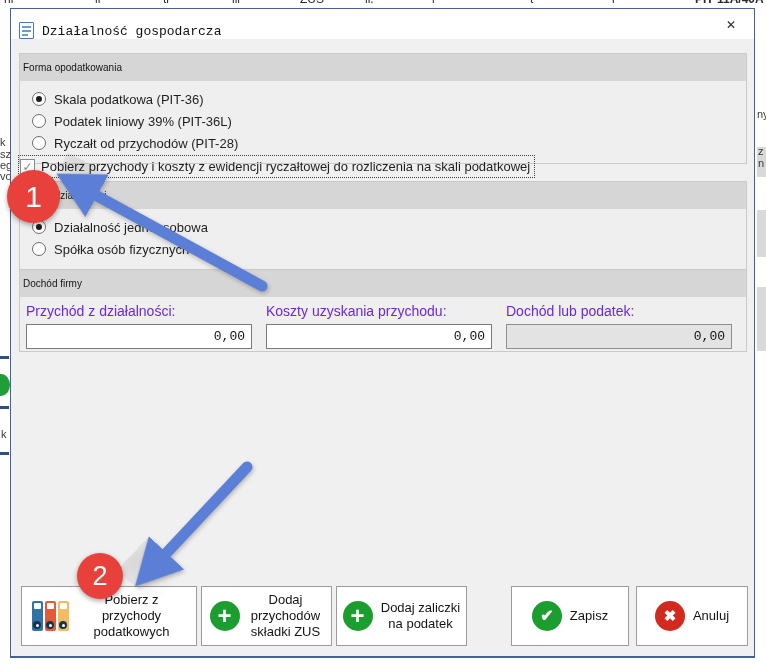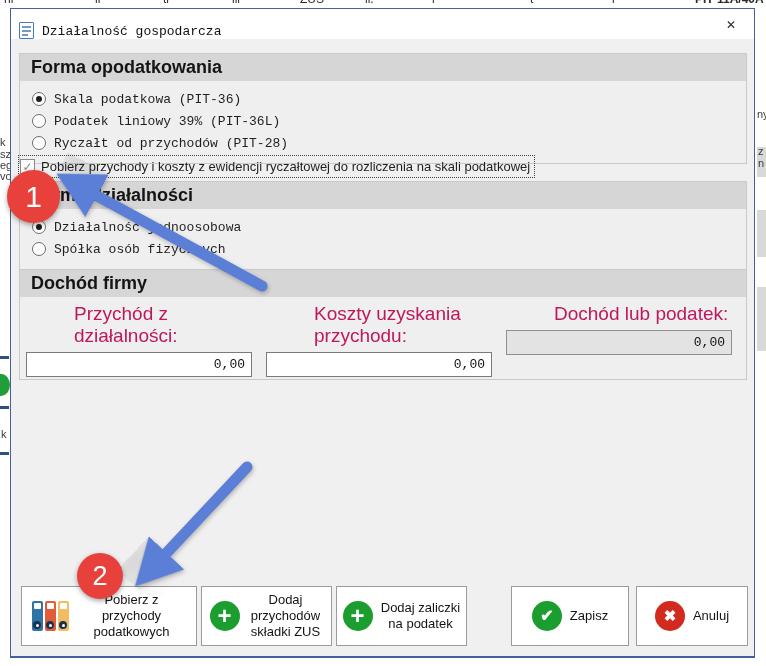--- a/index.html
+++ b/index.html
@@ -22,35 +22,35 @@
   .dialog {
     position:absolute; left:10px; top:8px; width:745px; height:650px;
     background:#f0f0f0; border:1px solid #44619e; border-bottom-width:2px; z-index:5;
   }
   .titlebar { height:30px; background:#ffffff; display:flex; align-items:flex-end; padding:0 10px 0 8px;font-family:Liberation Mono, monospace; }
   .title-icon { width:15px; height:17px; margin-right:8px; position:relative; flex:0 0 auto; }
   .title-text { font-size:13px; color:#111; }
   .close-btn { margin-left:auto; font-size:15px; color:#333; width:26px; text-align:center; cursor:default; line-height:26px; }
 
   .group { position:absolute; left:8px; width:728px; border:1px solid #c9c9c9; background:#efefef; }
-  .group-header { height:27px; background:#d6d6d6; font-weight:bold; font-size:18px; display:flex; align-items:center; padding-left:11px; color:#141414; }
+  .group-header { height:27px; background:#d6d6d6; font-weight:normal; font-size:10px; display:flex; align-items:center; padding-left:3px; color:#141414; }
   .group-body { padding:7px 12px 9px 12px; }
 
-  .radio-row { display:flex; align-items:center; height:22px; font-size:13px;font-family:Liberation Mono, monospace; }
+  .radio-row { display:flex; align-items:center; height:22px; font-size:13px; }
   .radio { width:14px; height:14px; border-radius:50%; border:1px solid #6e6e6e; background:#fdfdfd; margin-right:8px; position:relative; flex:0 0 auto; }
   .radio.sel::after { content:""; position:absolute; left:3px; top:3px; width:6px; height:6px; border-radius:50%; background:#1c1c1c; }
 
   .chk-row { position:absolute; left:8px; top:147px; display:inline-flex; align-items:center; height:21px;
              outline:1px dotted #444; padding:0 4px 0 1px; font-size:13px; background:transparent; }
   .chk-box { width:15px; height:15px; border:1px solid #8a8a8a; background:#fdfdfd; margin-right:6px;
              display:flex; align-items:center; justify-content:center; font-size:12px; color:#8a8a8a; flex:0 0 auto; }
 
   .fields { display:flex; gap:14px; padding:6px 6px 2px 6px; }
   .field { width:226px; }
-  .field label { display:block; font-size:19px; margin-bottom:5px; color:#be185d;margin-left:48px; }
+  .field label { display:block; font-size:14px; margin-bottom:5px; color:#6d28d9; }
   .field input { width:100%; height:25px; border:1px solid #7a7a7a; background:#ffffff;
                  font-family:Liberation Mono, monospace; font-size:13px; text-align:right; padding-right:6px; color:#111; }
   .field input.disabled { background:#e3e3e3; border-color:#8f8f8f; }
 
   
   .btn { position:absolute; top:577px; height:60px; background:#ffffff; border:1px solid #9b9b9b;
          display:flex; align-items:center; justify-content:center; gap:8px;
          font-size:13px; color:#141414; text-align:center; line-height:1.25; padding:4px; cursor:default; }
   .circle-icon { border-radius:50%; color:#fff; display:flex; align-items:center; justify-content:center;
                  flex:0 0 auto; font-weight:bold; }

